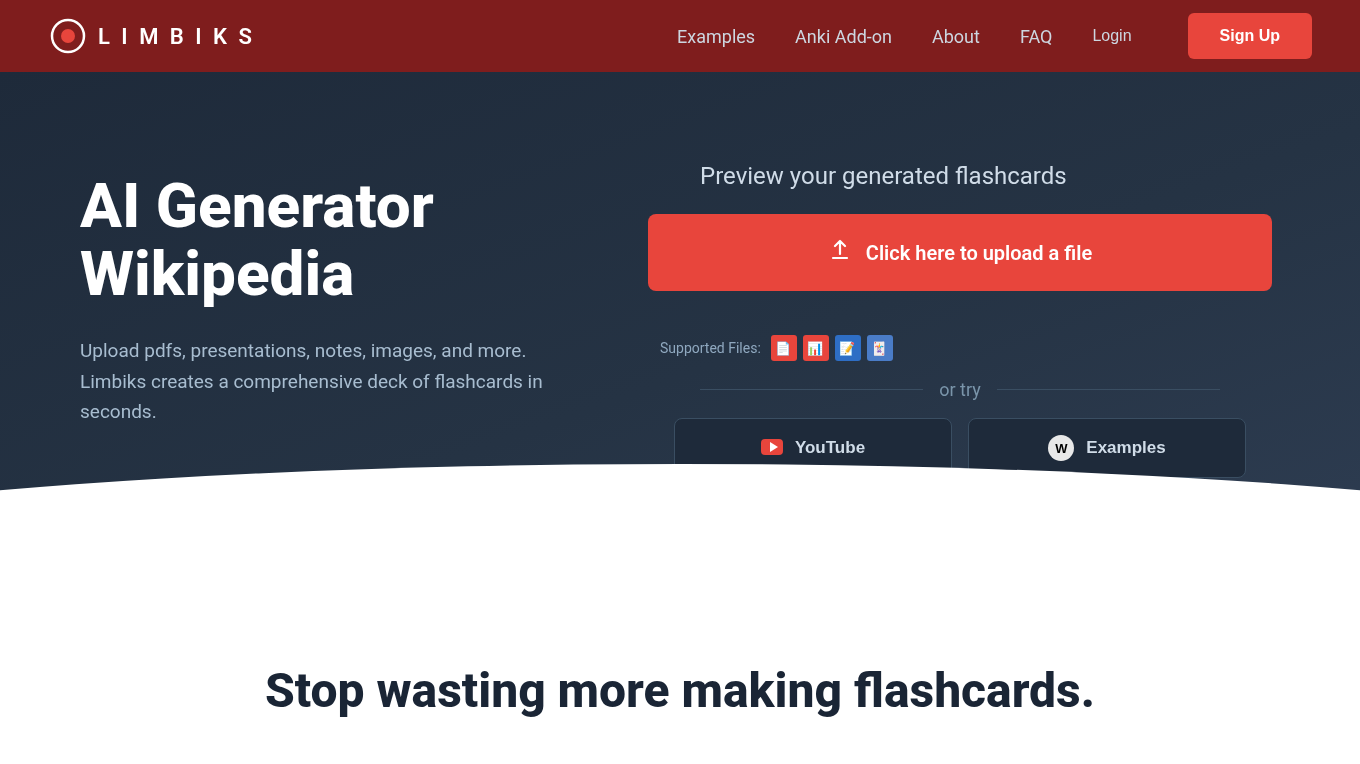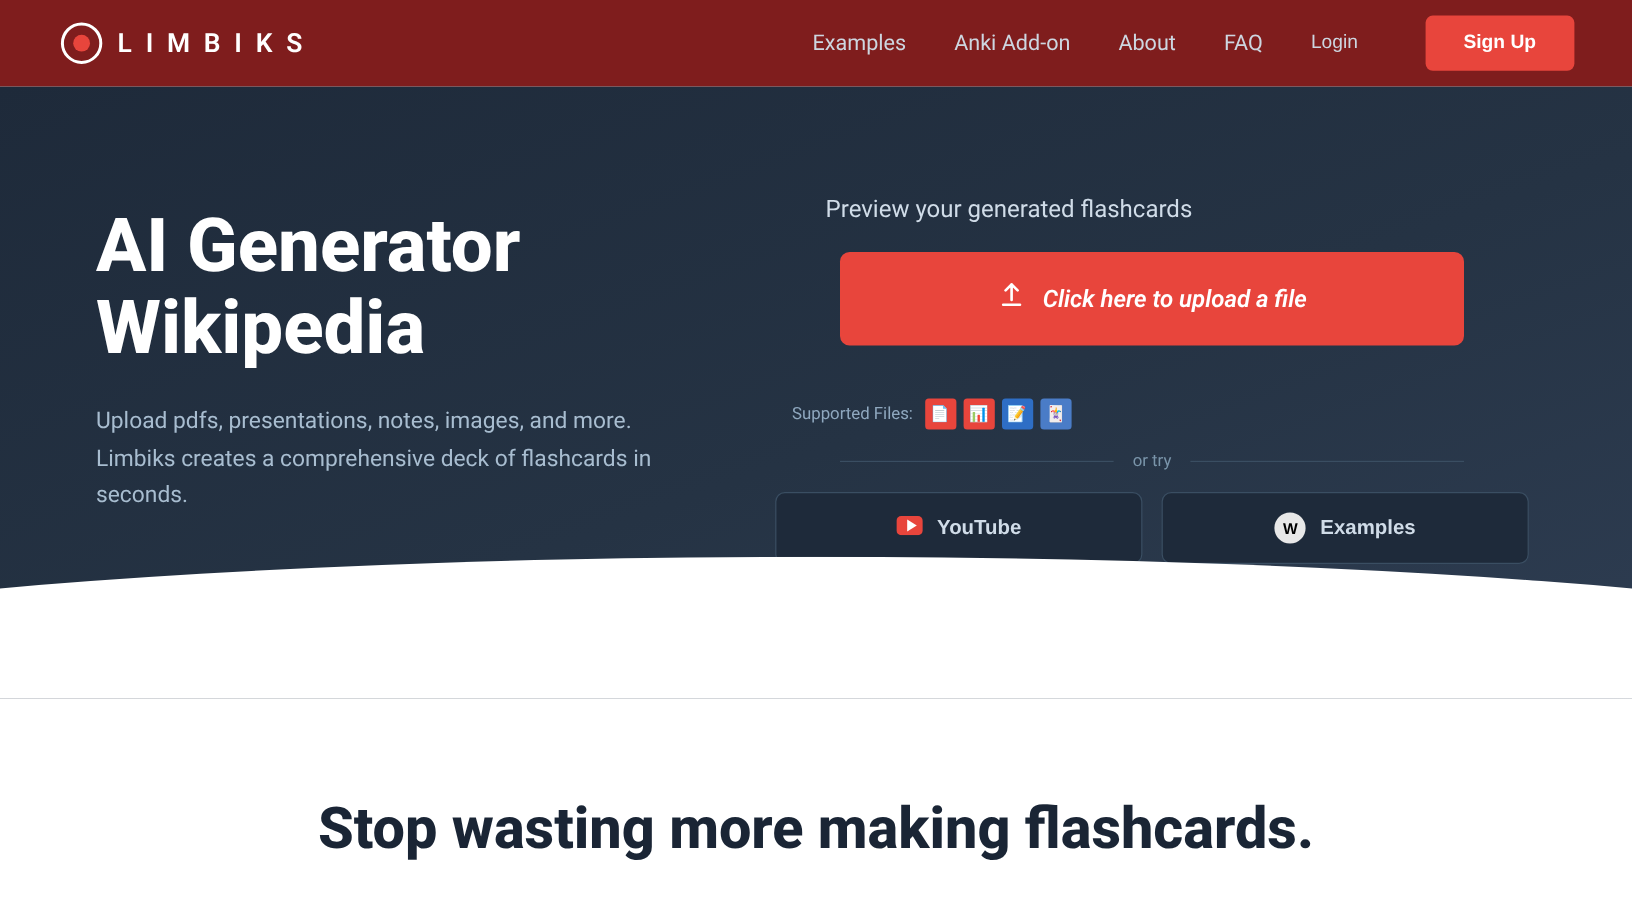--- a/index.html
+++ b/index.html
@@ -131,39 +131,38 @@
       flex: 1;
       display: flex;
       flex-direction: column;
       align-items: center;
       padding-top: 10px;
       max-width: 600px;
     }
 
     .preview-title {
       color: #d0dce8;
-      font-size: 20px;
+      font-size: 24px;
       margin-bottom: 24px;
       font-weight: 400;
       align-self: flex-start;
-      margin-left: 28px;
+      margin-left: 40px;
     }
 
     .upload-area {
       background: #e8453c;
       border-radius: 8px;
-      width: 520px;
+      width: 624px;
       padding: 24px 32px;
       display: flex;
       align-items: center;
       justify-content: center;
       gap: 14px;
       cursor: pointer;
       margin-bottom: 18px;
-      font-style: italic;
     }
 
     .upload-icon {
       color: #fff;
       font-size: 22px;
     }
 
     .upload-text {
       color: #fff;
       font-size: 20px;
@@ -216,27 +215,27 @@
     }
 
     .divider-line {
       flex: 1;
       height: 1px;
       background: #3a4e62;
     }
 
     .divider-text {
       color: #7a95aa;
-      font-size: 14px;
+      font-size: 18px;
     }
 
     .source-buttons {
       display: flex;
       gap: 16px;
-      width: 628px;
+      width: 572px;
     }
 
     .source-btn {
       flex: 1;
       background: #1e2a3a;
       border: 1.5px solid #3a4e62;
       border-radius: 8px;
       padding: 16px 24px;
       display: flex;
       align-items: center;

